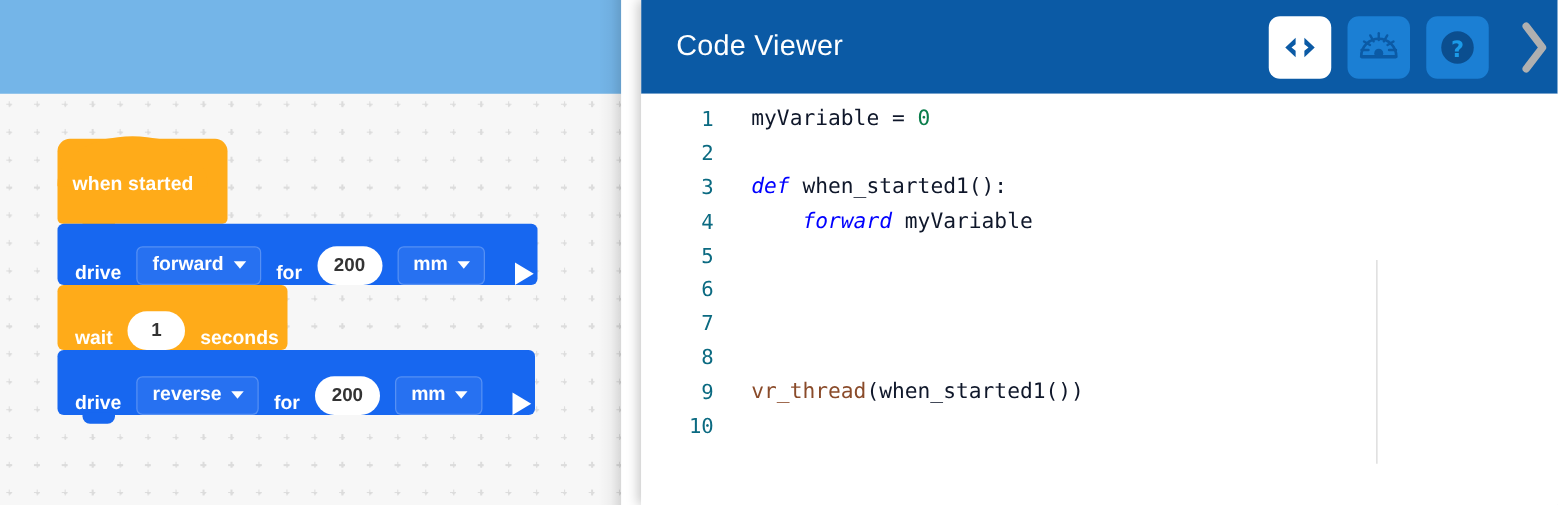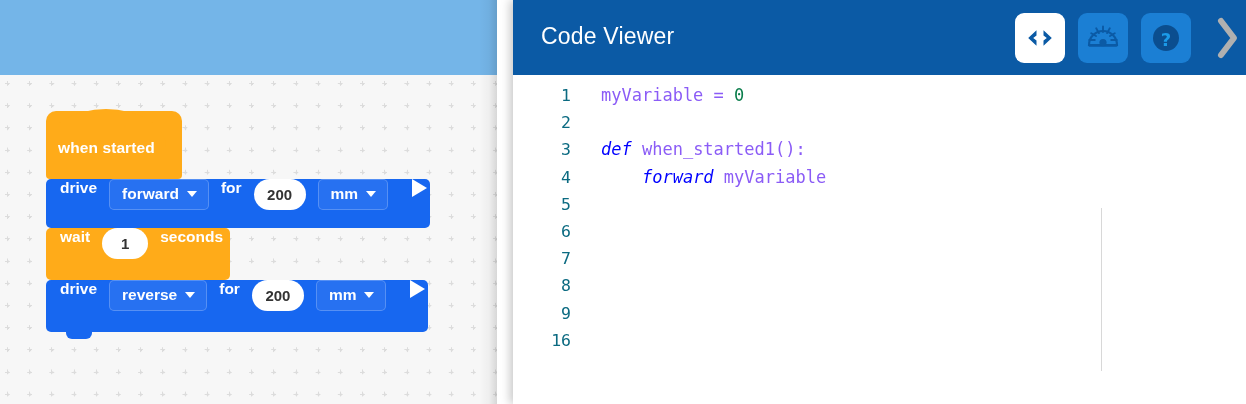--- a/index.html
+++ b/index.html
@@ -79,21 +79,21 @@
   .hat-notch {
     position: absolute; left: 20px; bottom: -7px;
     width: 26px; height: 9px;
     background: #ffab19;
     border-radius: 0 0 6px 6px;
   }
 
   .stack-block {
     position: absolute;
     border-radius: 5px;
-    display: flex; align-items: flex-start;
+    display: flex; align-items: flex-end;
   }
   .blk-blue  { background: #1767f0; }
   .blk-orange{ background: #ffab19; }
 
   .blk-notch {
     position: absolute; left: 20px; bottom: -7px;
     width: 26px; height: 9px;
     border-radius: 0 0 6px 6px;
   }
   .notch-blue   { background: #1767f0; }
@@ -206,21 +206,21 @@
     position: absolute;
     left: 588px; top: 133px;
     width: 1px; height: 163px;
     background: #d8d8d8;
   }
   .kw      { color: #0000ff; font-style: italic; }
   .num     { color: #0a7d4b; }
   .const   { color: #f08018; }
   .fn      { color: #8a4b2a; }
   .obj     { color: #1d7d8c; }
-  .punct   { color: #8b5cf6; }
+  .punct   { color: #0f172a; }
 </style>
 </head>
 <body>
 
 <div class="app">
 
   <div class="workspace">
     <div class="sky-panel"></div>
     <div class="grid-dots"></div>
     <div class="grid-cross-h"></div>
@@ -353,22 +353,23 @@
           </div>
           <div class="code-row">
             <div class="ln">7</div>
           </div>
           <div class="code-row">
             <div class="ln">8</div>
             <div class="code-text"></div>
           </div>
           <div class="code-row">
             <div class="ln">9</div>
-          </div>
-          <div class="code-row">
-            <div class="ln">16</div>
+            <div class="code-text"><span class="fn">vr_thread</span><span class="punct">(when_started1())</span></div>
+          </div>
+          <div class="code-row">
+            <div class="ln">10</div>
             <div class="code-text"></div>
           </div>
         </div>
     </div>
 
   </div>
 </div>
 
 </body></html>

